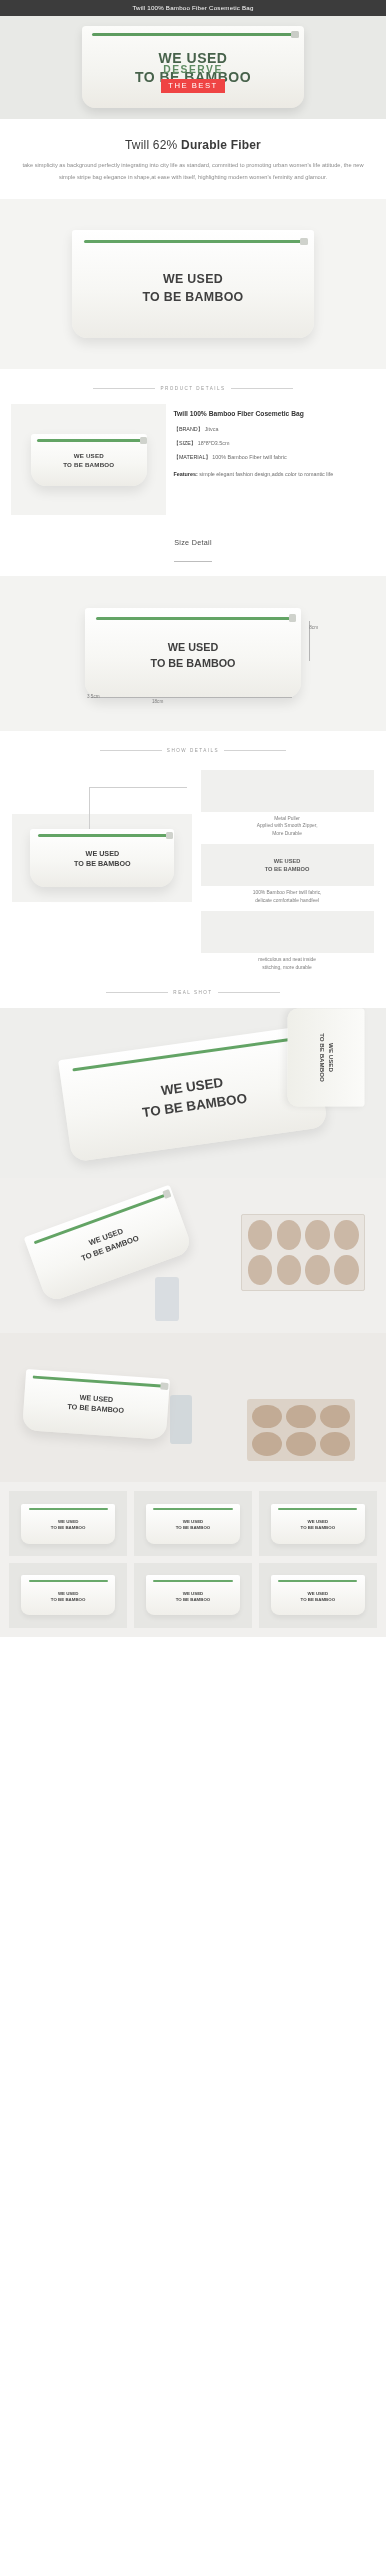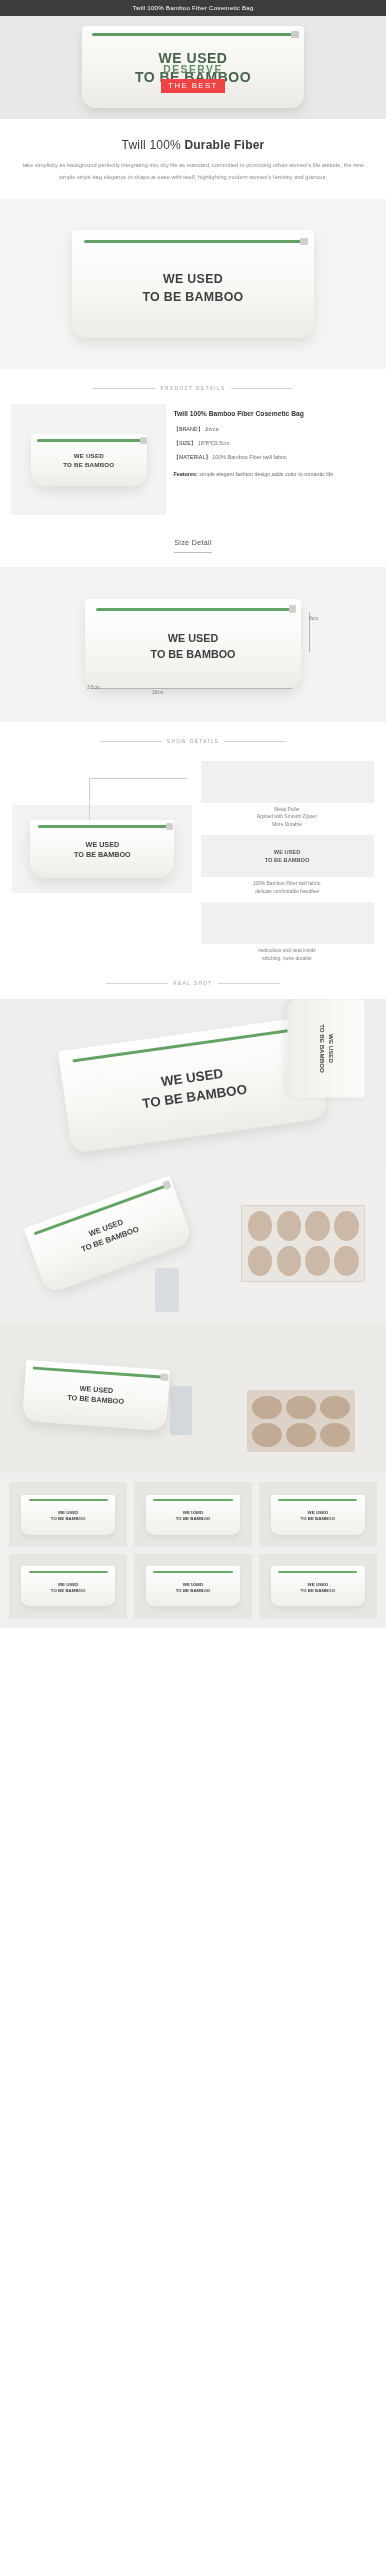--- a/index.html
+++ b/index.html
@@ -156,21 +156,21 @@
   .spec { font-size: 5.4px; color: #6f6f6f; line-height: 1.8; margin-bottom: 4.6px; }
   .spec .k { color: #3a3a3a; }
   .feat { font-size: 5.4px; color: #6f6f6f; line-height: 1.8; margin-top: 7.2px; }
   .feat b { color: #333; }
 
   
   .size-title {
     text-align: center; font-size: 7.2px; color: #4a4a4a;
     padding: 17.5px 0 3.1px; letter-spacing: 0.3px;
   }
-  .size-title .u { display:inline-block; border-bottom:0.5px solid #bdbdbd; padding-bottom:5px; }
+  .size-title .u { display:inline-block; border-bottom:0.5px solid #bdbdbd; padding-bottom:14px; }
   .size-stage {
     height: 155px; background: #f3f3f1; position: relative;
     display: flex; align-items: center; justify-content: center;
     margin-top: 10.3px;
   }
   .bag-m { width: 216px; height: 90px; }
   .bag-m .cap { top: 36%; font-size: 10.8px; }
   .dim { position: absolute; font-size: 4.6px; color: #7d7d7d; }
   .dim-h { right: 68px; top: 49px; }
   .dim-w { left: 152px; bottom: 27px; }
@@ -301,21 +301,21 @@
         <div>TO BE BAMBOO</div>
       </div>
     </div>
     <div class="hero-overlay">
       <div class="l2">DESERVE</div>
       <div class="l3">THE BEST</div>
     </div>
   </div>
 
   <div class="intro">
-    <h1><span>Twill 100% </span><b>Durable Fiber</b></h1>
+    <h1><span>Twill 62% </span><b>Durable Fiber</b></h1>
     <p>take simplicity as background perfectly integrating into city life as standard, committed to promoting urban women's life attitude, the new simple stripe bag elegance in shape,at ease with itself, highlighting modern women's feminity and glamour.</p>
   </div>
 
   <div class="photo photo-main">
     <div class="bag bag-l">
       <div class="zip"></div>
       <div class="cap">
         <div>WE USED</div>
         <div>TO BE BAMBOO</div>
       </div>

